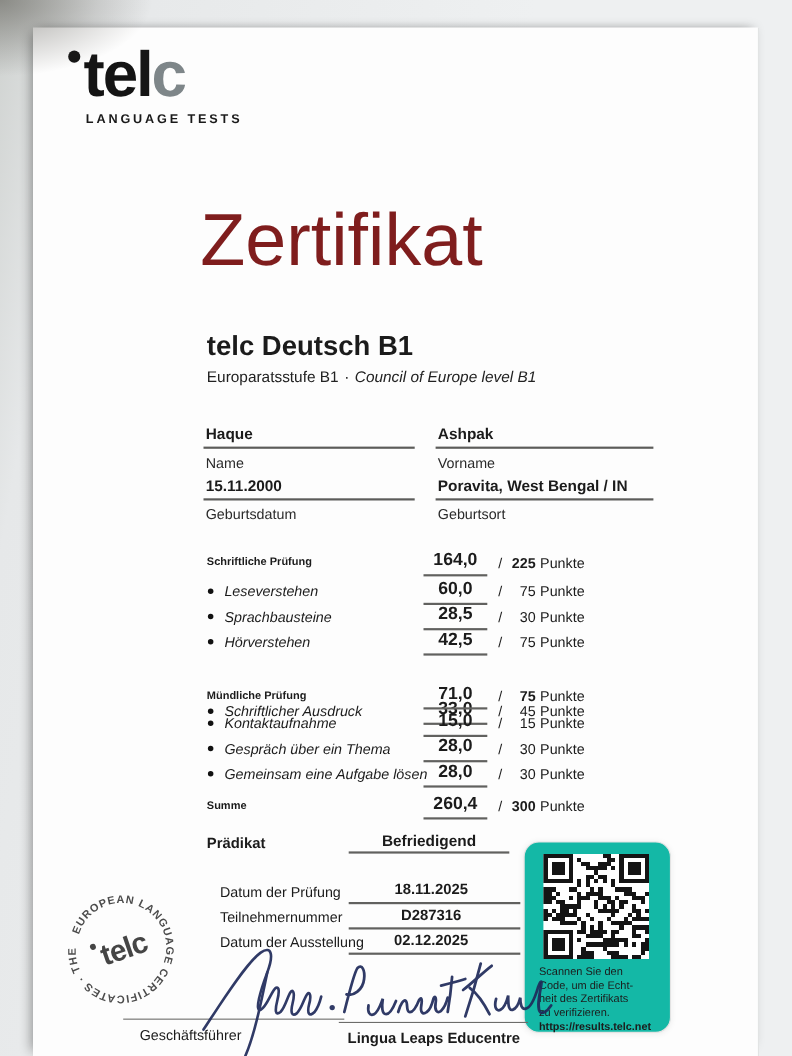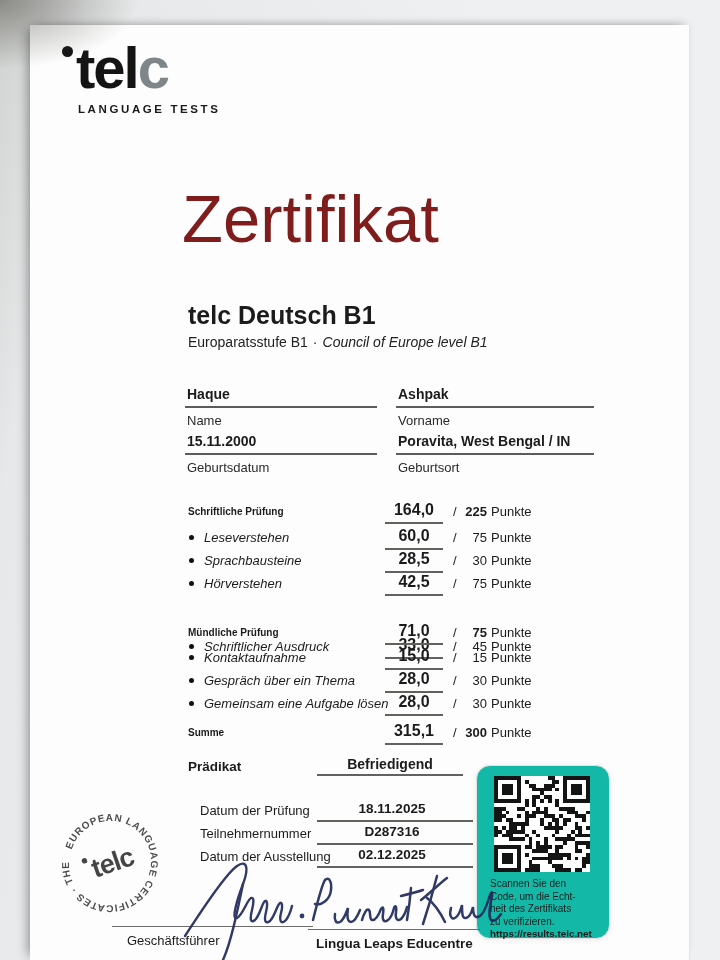--- a/index.html
+++ b/index.html
@@ -191,21 +191,21 @@
   <div class="srow item r8">
     <span class="bullet"></span>
     <span class="slabel">Gemeinsam eine Aufgabe lösen</span>
     <span class="sval">28,0</span>
     <span class="sslash">/</span>
     <span class="smax">30</span>
     <span class="sunit">Punkte</span>
   </div>
   <div class="srow total r9">
     <span class="slabel">Summe</span>
-    <span class="sval">315,1</span>
+    <span class="sval">260,4</span>
     <span class="sslash">/</span>
     <span class="smax">300</span>
     <span class="sunit">Punkte</span>
   </div>
 
   <div class="praedikat">
     <span class="plab">Prädikat</span>
     <span class="pval">Befriedigend</span>
   </div>
 

